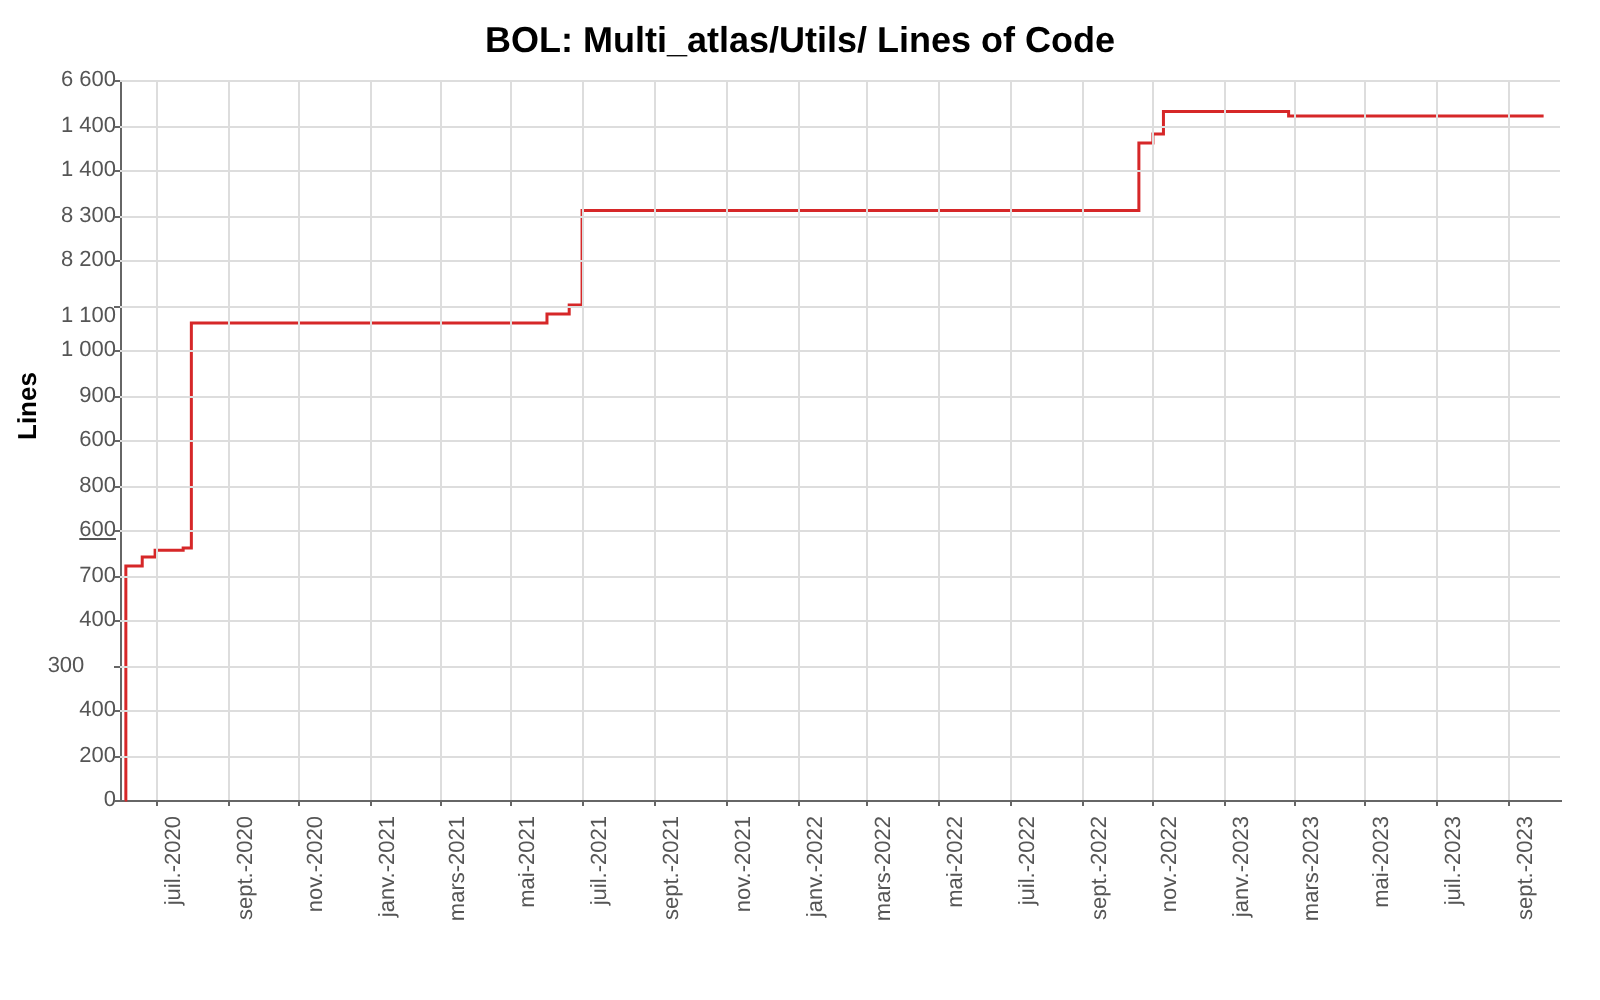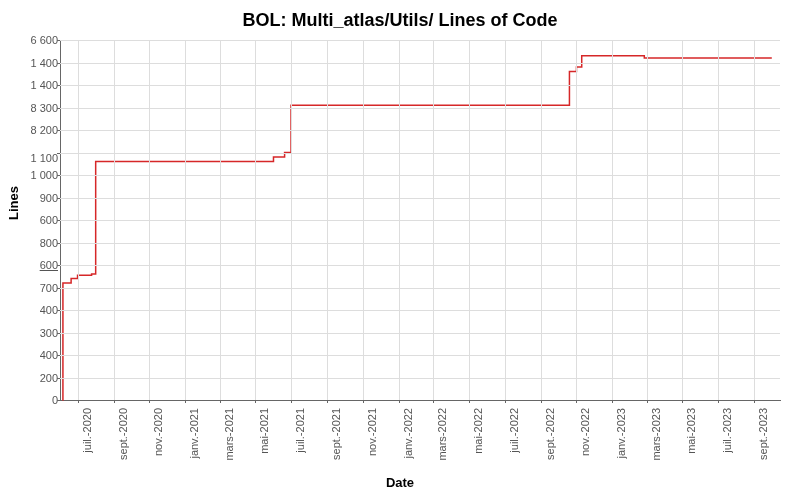--- a/index.html
+++ b/index.html
@@ -107,34 +107,33 @@
     height: 360px;
     overflow: visible;
   }
 </style>
 </head>
 <body>
 
 <div class="chart-container">
   <div class="title">BOL: Multi_atlas/Utils/ Lines of Code</div>
   <div class="y-label">Lines</div>
-  <div class="x-label">Date</div>
   <div class="plot-area"></div>
   <svg class="line-layer" viewBox="0 0 720 360" preserveAspectRatio="none">
     <polyline id="series-path" fill="none" stroke="#d62728" stroke-width="1.5" points="2.339561332250203,360 2.9244516653127537,360 2.9244516653127537,243 11.112916328188465,243 11.112916328188465,238.5 17.546709991876522,238.5 17.546709991876522,235.125 31.58407798537774,235.125 31.58407798537774,234 35.6783103168156,234 35.6783103168156,121.5 209.3907392363932,121.5 213.48497156783105,121.5 213.48497156783105,116.99999999999997 224.5978878960195,116.99999999999997 224.5978878960195,112.5 231.03168155970758,112.5 231.03168155970758,65.25 506.515028432169,65.25 509.4394800974817,65.25 509.4394800974817,31.5 516.4581640942323,31.5 516.4581640942323,27 521.7221770917953,27 521.7221770917953,15.75 581.3809910641754,15.75 584.3054427294882,15.75 584.3054427294882,18 711.8115353371243,18"></polyline>
   </svg>
 <div class="y-tick" style="top: 400px;">0</div>
     <div class="y-tick-mark" style="top: 400px;"></div>
     <div class="y-tick" style="top: 377.5px;">200</div>
     <div class="y-tick-mark" style="top: 377.5px;"></div>
     <div class="y-grid" style="top: 377.5px;"></div>
     <div class="y-tick" style="top: 355px;">400</div>
     <div class="y-tick-mark" style="top: 355px;"></div>
     <div class="y-grid" style="top: 355px;"></div>
-    <div class="y-tick" style="top: 332.5px;">300</div>
+    <div class="y-tick" style="top: 332.5px; text-align: center;">300</div>
     <div class="y-tick-mark" style="top: 332.5px;"></div>
     <div class="y-grid" style="top: 332.5px;"></div>
     <div class="y-tick" style="top: 310px;">400</div>
     <div class="y-tick-mark" style="top: 310px;"></div>
     <div class="y-grid" style="top: 310px;"></div>
     <div class="y-tick" style="top: 287.5px;">700</div>
     <div class="y-tick-mark" style="top: 287.5px;"></div>
     <div class="y-grid" style="top: 287.5px;"></div>
     <div class="y-tick" style="top: 265px; text-decoration: underline;">600</div>
     <div class="y-tick-mark" style="top: 265px;"></div>

